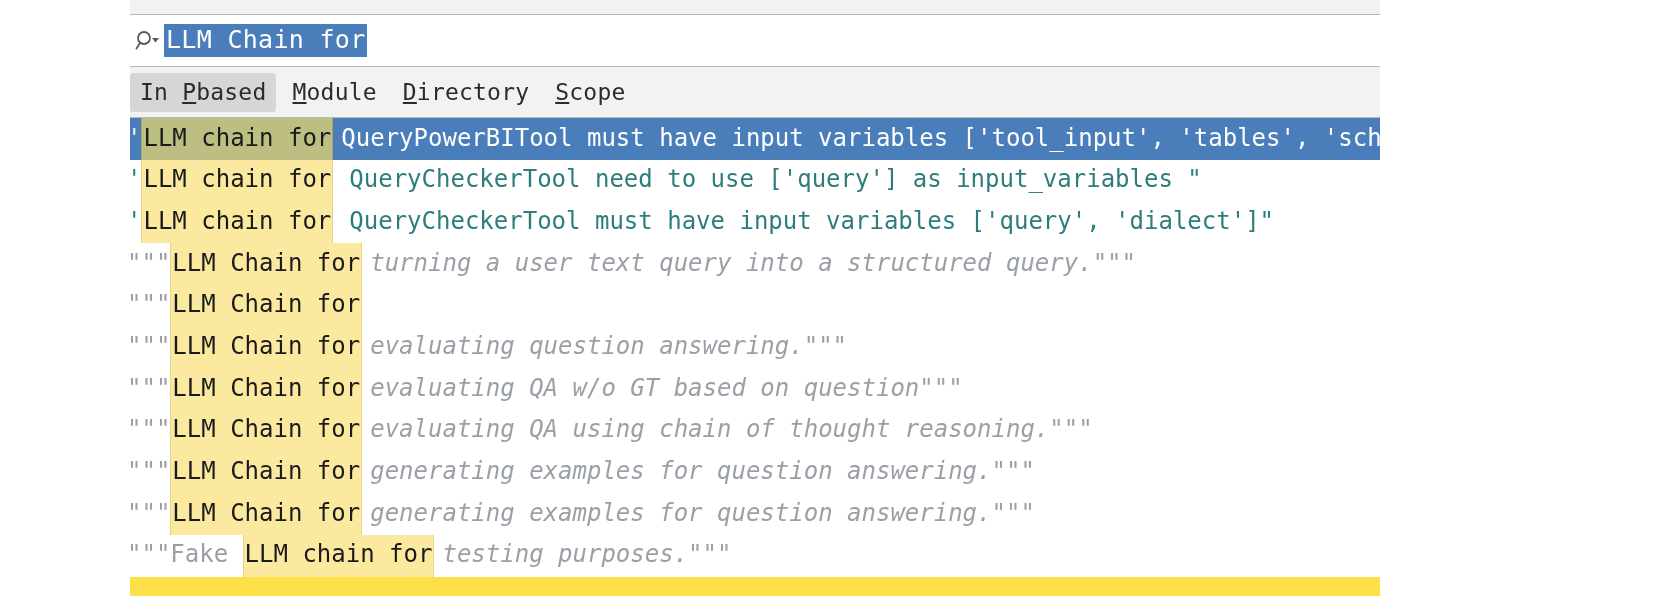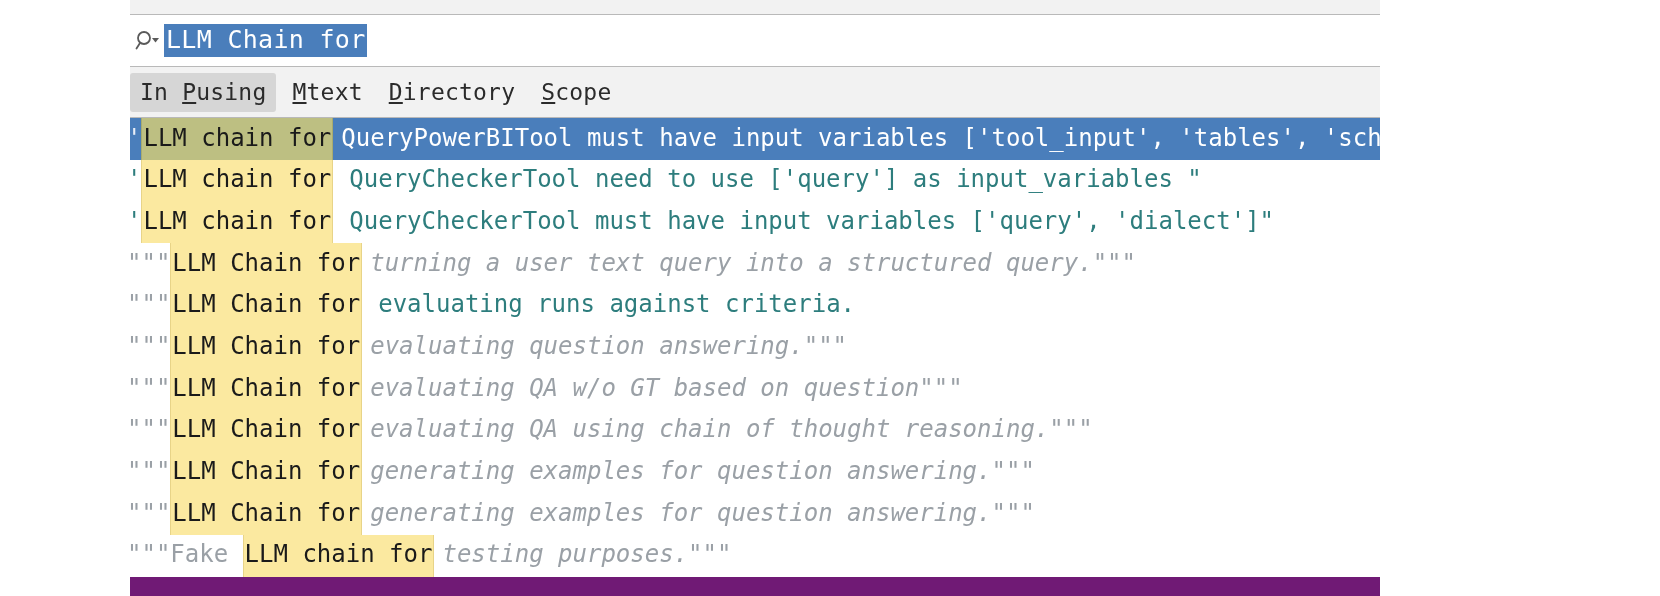--- a/index.html
+++ b/index.html
@@ -21,21 +21,21 @@
     background: #ffffff;
   }
 
   
   .panel {
     position: absolute;
     left: 130px;
     top: 0px;
     width: 1250px;
     height: 596px;
-    background: #701a75;
+    background: #fde047;
     overflow: hidden;
   }
 
   
   .top-strip {
     height: 15px;
     background: #f2f2f2;
     border-bottom: 1px solid #b9b9b9;
     box-sizing: border-box;
   }
@@ -198,34 +198,34 @@
           <line x1="5" y1="14" x2="1.5" y2="19.5" stroke="#5a5a5a" stroke-width="1.8" stroke-linecap="round"></line>
           <polygon points="17,9 24,9 20.5,13.5" fill="#5a5a5a"></polygon>
         </svg>
       </div>
       <div class="search-text" title="Search">LLM Chain for</div>
     </div>
 
     <div class="tabbar-sep"></div>
 
     <div class="tabbar" id="tabbar">
-        <div class="tab selected"><span>In </span><span class="mn">P</span><span>using</span></div>
-        <div class="tab"><span></span><span class="mn">M</span><span>text</span></div>
+        <div class="tab selected"><span>In </span><span class="mn">P</span><span>based</span></div>
+        <div class="tab"><span></span><span class="mn">M</span><span>odule</span></div>
         <div class="tab"><span></span><span class="mn">D</span><span>irectory</span></div>
         <div class="tab"><span></span><span class="mn">S</span><span>cope</span></div>
       </div>
 
     <div class="tabbar-sep"></div>
 
     <div class="results" id="results">
         <div class="result-row selected"><div class="row-inner"><span class="pre str">'</span><span class="hl">LLM chain for</span><span class="post white">QueryPowerBITool must have input variables ['tool_input', 'tables', 'schemas', 'examples'], foun</span></div></div>
         <div class="result-row"><div class="row-inner"><span class="pre str">'</span><span class="hl">LLM chain for</span><span class="post teal">QueryCheckerTool need to use ['query'] as input_variables "</span></div></div>
         <div class="result-row"><div class="row-inner"><span class="pre str">'</span><span class="hl">LLM chain for</span><span class="post teal">QueryCheckerTool must have input variables ['query', 'dialect']"</span></div></div>
         <div class="result-row"><div class="row-inner"><span class="pre ">"""</span><span class="hl">LLM Chain for</span><span class="post gray">turning a user text query into a structured query."""</span></div></div>
-        <div class="result-row"><div class="row-inner"><span class="pre ">"""</span><span class="hl">LLM Chain for</span><span class="post teal">evaluating runs against criteria.</span></div></div>
+        <div class="result-row"><div class="row-inner"><span class="pre ">"""</span><span class="hl">LLM Chain for</span></div></div>
         <div class="result-row"><div class="row-inner"><span class="pre ">"""</span><span class="hl">LLM Chain for</span><span class="post gray">evaluating question answering."""</span></div></div>
         <div class="result-row"><div class="row-inner"><span class="pre ">"""</span><span class="hl">LLM Chain for</span><span class="post gray">evaluating QA w/o GT based on question"""</span></div></div>
         <div class="result-row"><div class="row-inner"><span class="pre ">"""</span><span class="hl">LLM Chain for</span><span class="post gray">evaluating QA using chain of thought reasoning."""</span></div></div>
         <div class="result-row"><div class="row-inner"><span class="pre ">"""</span><span class="hl">LLM Chain for</span><span class="post gray">generating examples for question answering."""</span></div></div>
         <div class="result-row"><div class="row-inner"><span class="pre ">"""</span><span class="hl">LLM Chain for</span><span class="post gray">generating examples for question answering."""</span></div></div>
         <div class="result-row"><div class="row-inner"><span class="pre ">"""Fake </span><span class="hl">LLM chain for</span><span class="post gray">testing purposes."""</span></div></div>
       </div>
 
     <div class="tail"></div>
   </div>

